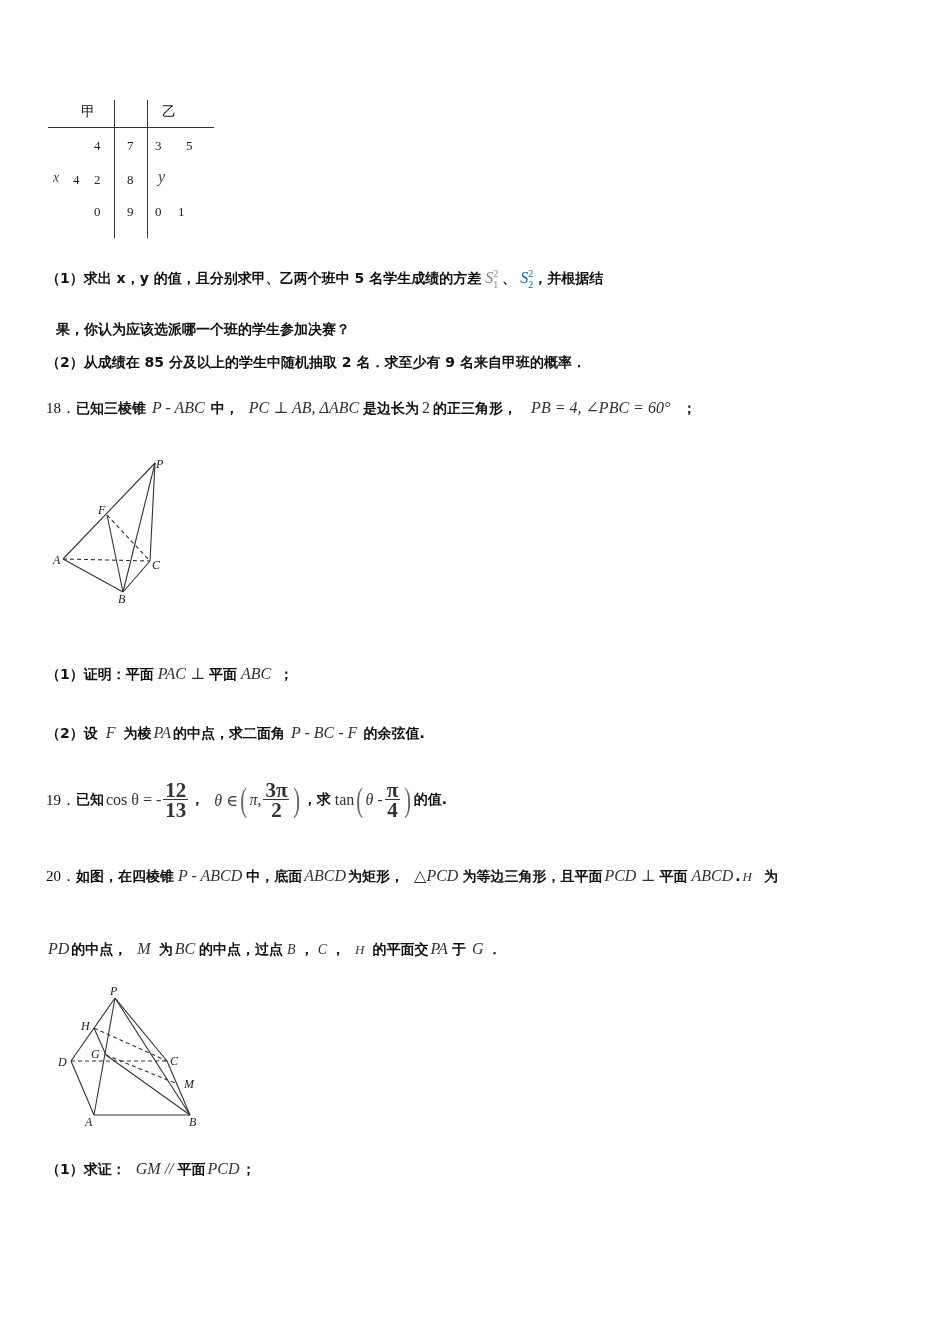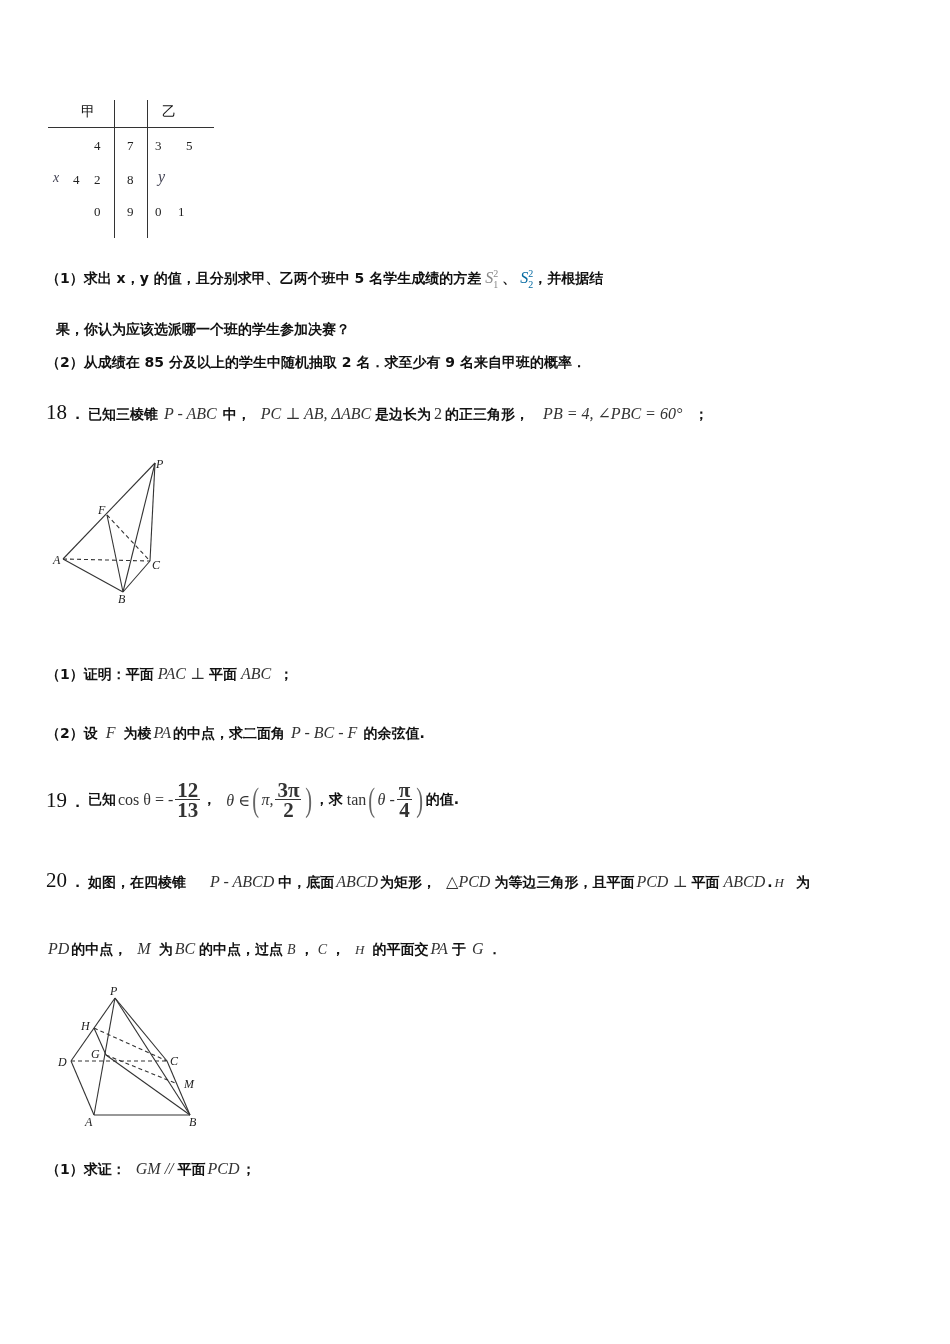--- a/index.html
+++ b/index.html
@@ -1,20 +1,20 @@
 <!DOCTYPE html>
 <html><head>
 <meta charset="utf-8">
 <style>
   html, body { margin:0; padding:0; background:#ffffff; }
   body { width:950px; height:1344px; position:relative; overflow:hidden;
          font-family:"DejaVu Sans", "Liberation Sans", sans-serif; color:#111; }
   .abs { position:absolute; white-space:nowrap; }
   .cn { font-size:14px; font-weight:bold; }
-  .num { font-family:"Liberation Serif", "DejaVu Serif", serif; font-size:21px; font-weight:normal; }
+  .num { font-family:"Liberation Serif", "DejaVu Serif", serif; font-size:15px; font-weight:normal; }
   .math { font-family:"Liberation Serif", "DejaVu Serif", serif; font-style:italic; font-size:16px; color:#333; font-weight:normal; vertical-align:6px; }
   .mathup { font-family:"Liberation Serif", "DejaVu Serif", serif; font-size:16px; color:#333; font-weight:normal; vertical-align:6px; }
   .line { display:flex; align-items:baseline; }
   
   .stem { position:absolute; font-family:"Liberation Serif", serif; font-size:13px; color:#222; }
   .frac { display:inline-flex; flex-direction:column; align-items:center; vertical-align:middle; font-family:"Liberation Serif", serif; font-size:21px; color:#333; margin:0 2px; }
   .frac .n { border-bottom:1px solid #333; padding:0 2px; line-height:18px; }
   .frac .d { line-height:20px; }
   .paren { font-family:"Liberation Serif", serif; font-size:34px; font-weight:100; color:#666; vertical-align:middle; transform:scaleX(0.6); display:inline-block; }
   svg text { font-family:"Liberation Serif", serif; font-style:italic; font-size:12px; fill:#222; }
@@ -130,21 +130,21 @@
       <span class="n">π</span>
       <span class="d">4</span>
     </span>
   <span class="paren">)</span>
   <span>的值.</span>
 </div>
 
 <div class="abs cn line" style="left:46px;top:866px;">
   <span class="num">20．</span>
   <span>如图，在四棱锥</span>
-  <span class="math" style="margin:0 4px 0 24px;vertical-align:10px;">P - ABCD</span>
+  <span class="math" style="margin:0 4px 0 4px;vertical-align:10px;">P - ABCD</span>
   <span>中，底面</span>
   <span class="math" style="margin:0 2px;vertical-align:10px;">ABCD</span>
   <span>为矩形，</span>
   <span class="math" style="margin:0 4px 0 10px;vertical-align:10px;">△PCD</span>
   <span>为等边三角形，且平面</span>
   <span class="math" style="margin:0 4px 0 2px;vertical-align:10px;">PCD ⊥</span>
   <span>平面</span>
   <span class="math" style="margin:0 2px 0 4px;vertical-align:10px;">ABCD</span>
   <span>.</span>
   <span class="math" style="margin:0 12px 0 2px;vertical-align:8px;font-size:13px;">H</span>

